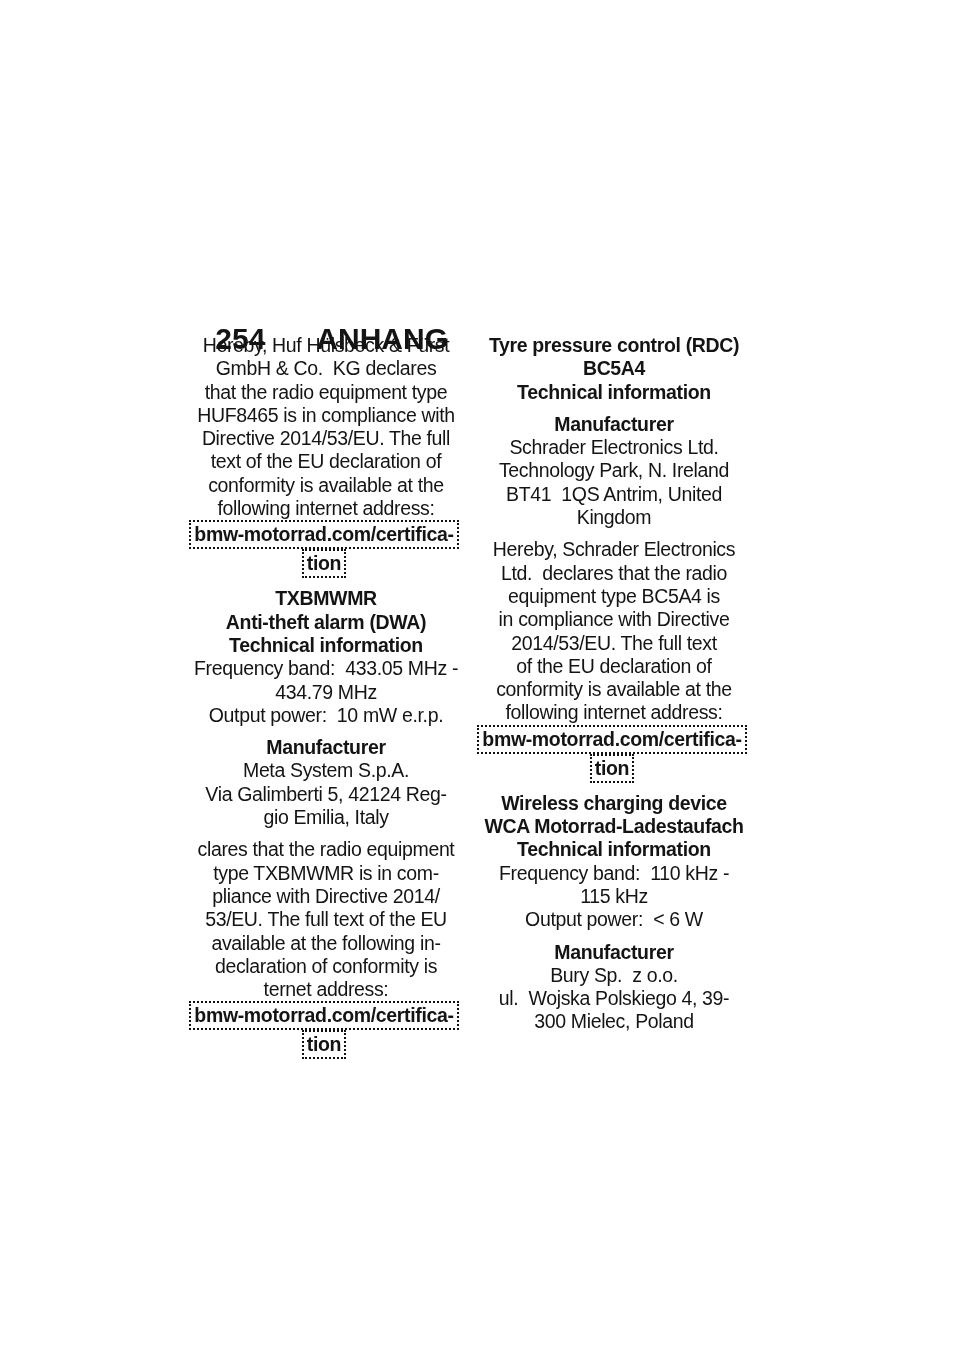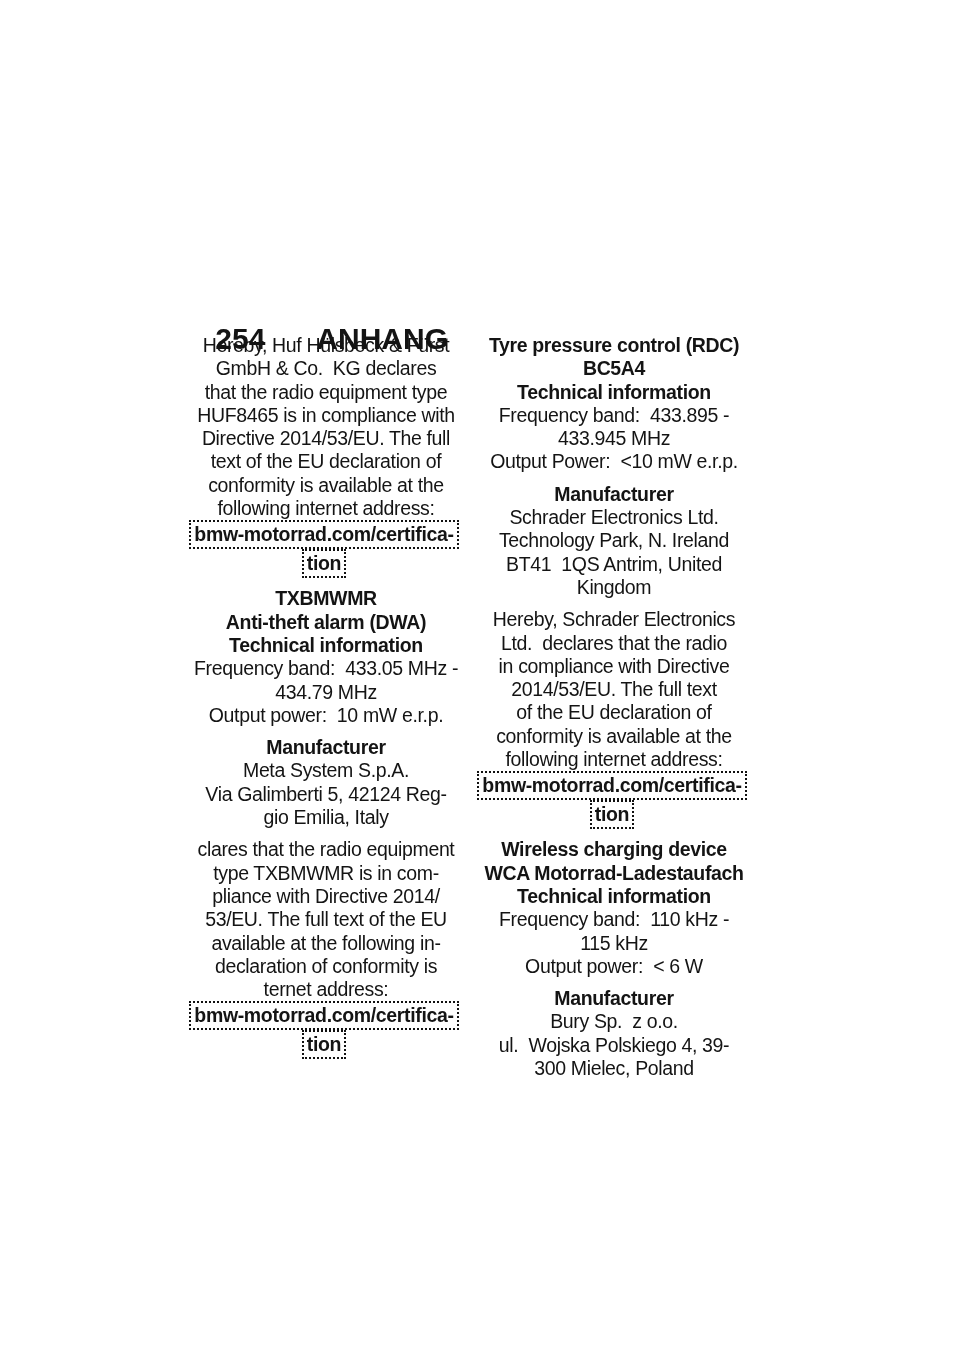--- a/index.html
+++ b/index.html
@@ -130,41 +130,37 @@
 
   <div class="column col-right">
       <div class="group">
         <div class="block heading">
           <div class="line">Tyre pressure control (RDC)</div>
           <div class="line">BC5A4</div>
         </div>
         <div class="block heading">
           <div class="line">Technical information</div>
         </div>
-        <div class="block para">
-          <div class="line">Frequency band:  433.895 -</div>
-          <div class="line">433.945 MHz</div>
-          <div class="line">Output Power:  &lt;10 mW e.r.p.</div>
-        </div>
       </div>
       <div class="group">
         <div class="block heading">
           <div class="line">Manufacturer</div>
         </div>
         <div class="block para">
           <div class="line">Schrader Electronics Ltd.</div>
           <div class="line">Technology Park, N. Ireland</div>
           <div class="line">BT41  1QS Antrim, United</div>
           <div class="line">Kingdom</div>
         </div>
       </div>
       <div class="group">
         <div class="block para">
           <div class="line">Hereby, Schrader Electronics</div>
           <div class="line">Ltd.  declares that the radio</div>
+          <div class="line">equipment type BC5A4 is</div>
           <div class="line">in compliance with Directive</div>
           <div class="line">2014/53/EU. The full text</div>
           <div class="line">of the EU declaration of</div>
           <div class="line">conformity is available at the</div>
           <div class="line">following internet address:</div>
         </div>
         <div class="block link">
           <div class="line"><span class="linkbox">bmw-motorrad.com/certifica-</span></div>
           <div class="line"><span class="linkbox">tion</span></div>
         </div>

